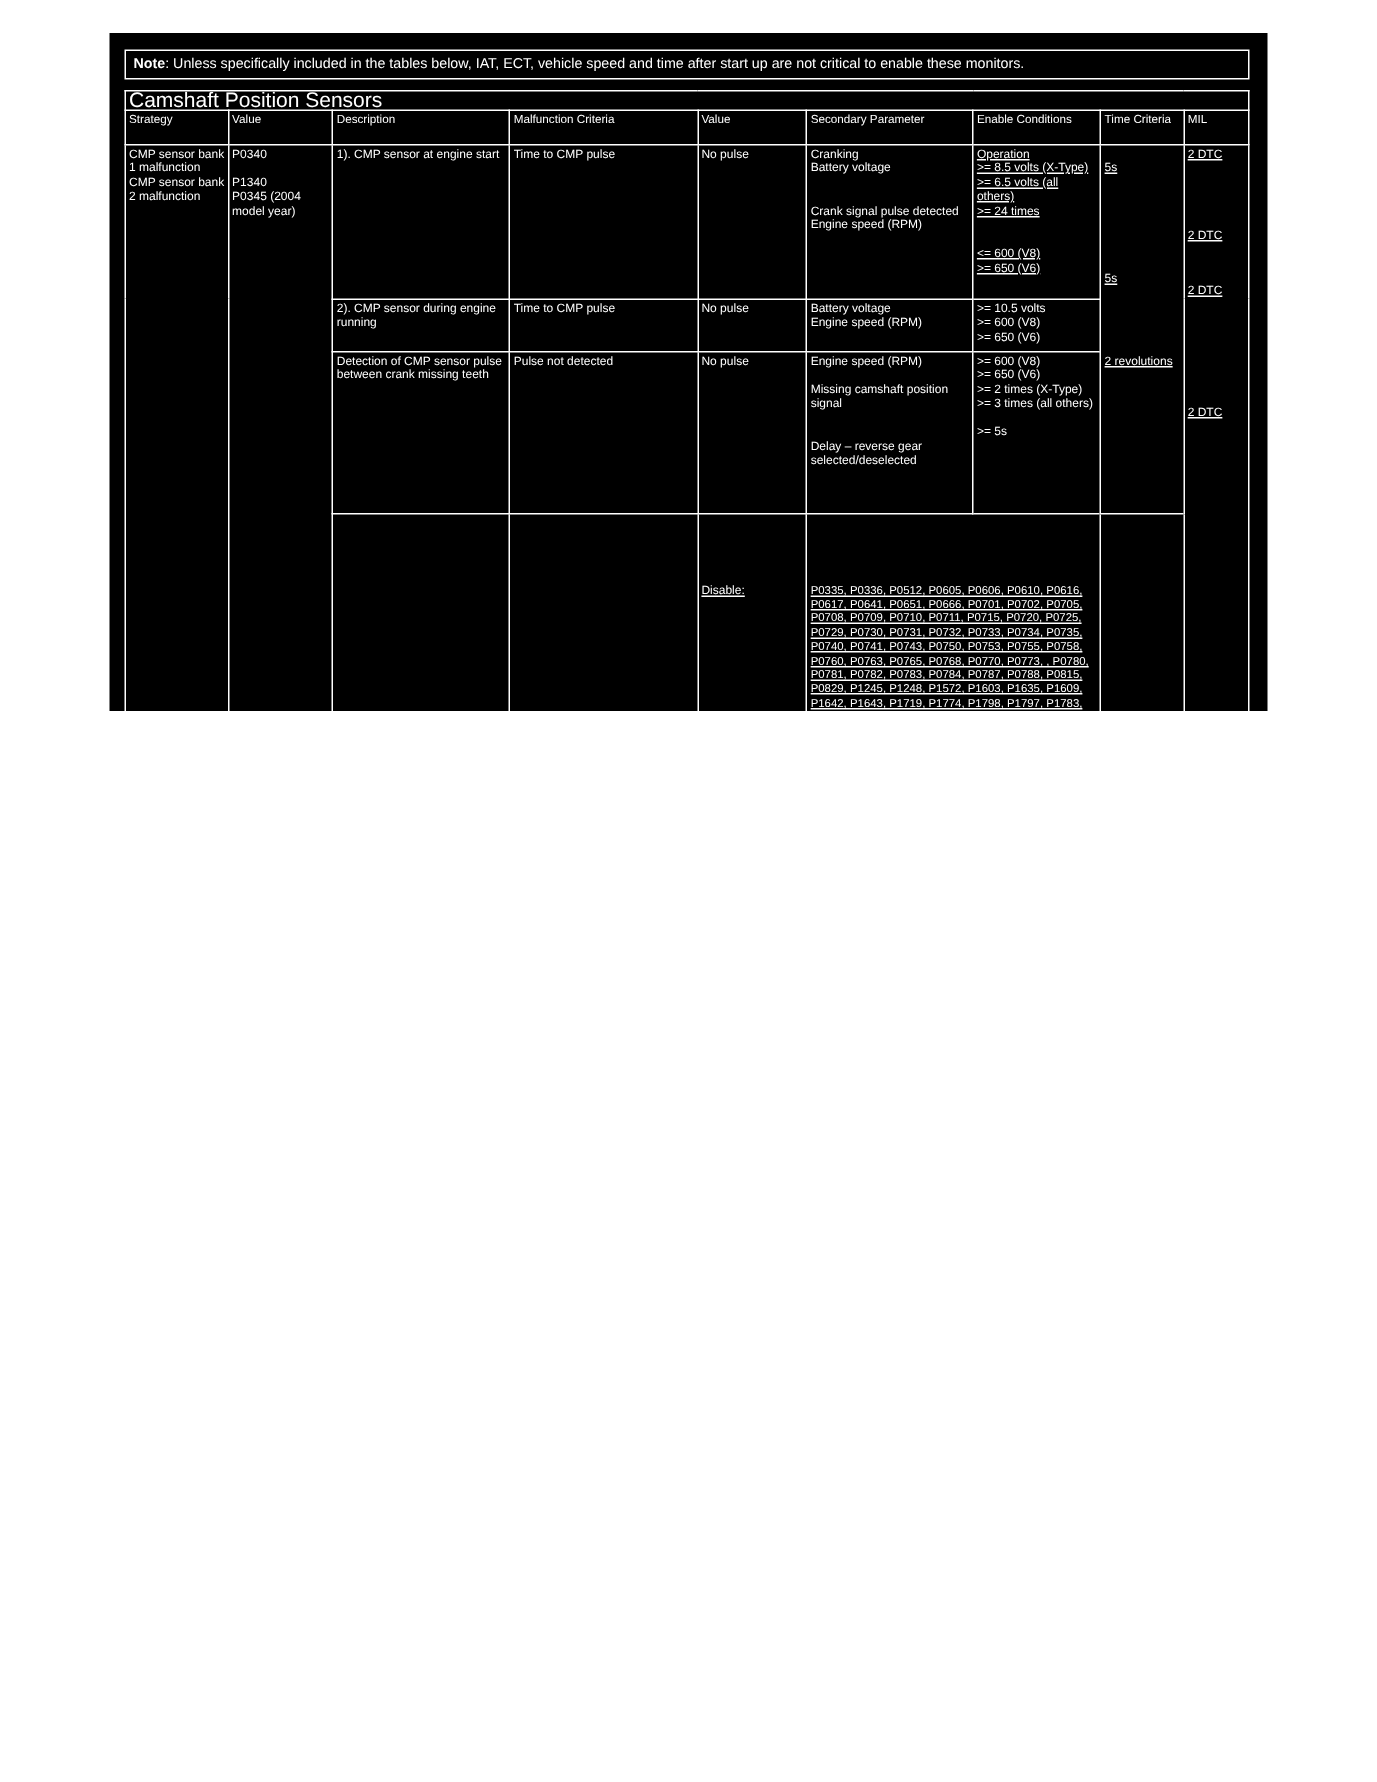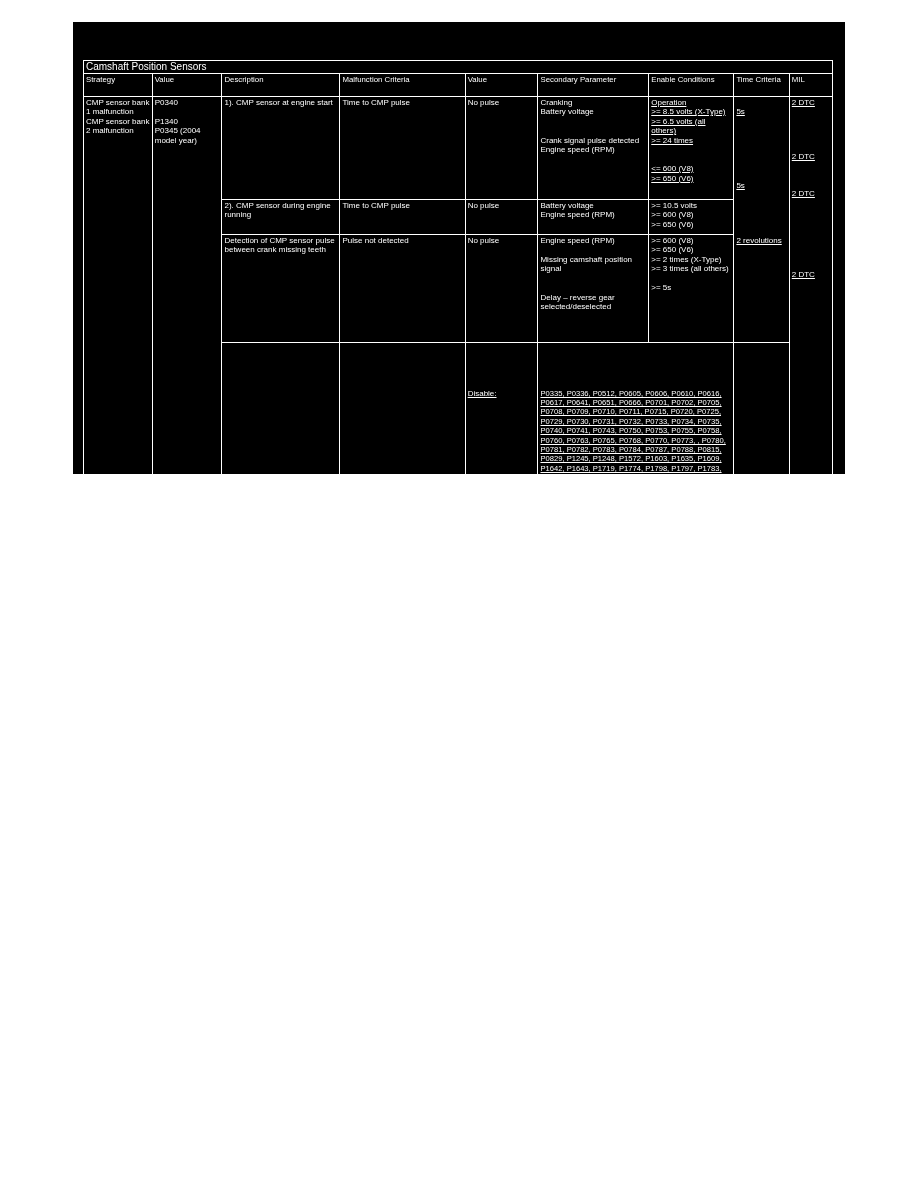--- a/index.html
+++ b/index.html
@@ -56,21 +56,21 @@
     border: 1px solid #ffffff;
     vertical-align: top;
     padding: 1px 2px;
     font-weight: normal;
     text-align: left;
     overflow: hidden;
   }
   .title-row td {
     text-align: center;
     font-weight: bold;
-    font-size: 10px;
+    font-size: 14px;
     padding: 1px 0 2px 0;
   }
   .head-row td {
     text-align: center;
     font-size: 7.8px;
     padding: 2px 1px;
     height: 20px;
   }
   .nbb { border-bottom: none !important; }
   .dtc-list {
@@ -81,20 +81,23 @@
   .blockline { display: block; text-decoration: underline; }
   .gap { display: block; height: 9px; }
   .gap2 { display: block; height: 18px; }
 </style>
 </head>
 <body>
 
 <div class="page">
   <div class="doc-block">
 
+    <div class="note-bar">
+      <b>Note</b><span>: Unless specifically included in the tables below, IAT, ECT, vehicle speed and time after start up are not critical to enable these monitors.</span>
+    </div>
 
     <table class="tbl">
       <colgroup>
         <col style="width:67px">
         <col style="width:68px">
         <col style="width:115px">
         <col style="width:122px">
         <col style="width:71px">
         <col style="width:108px">
         <col style="width:83px">

